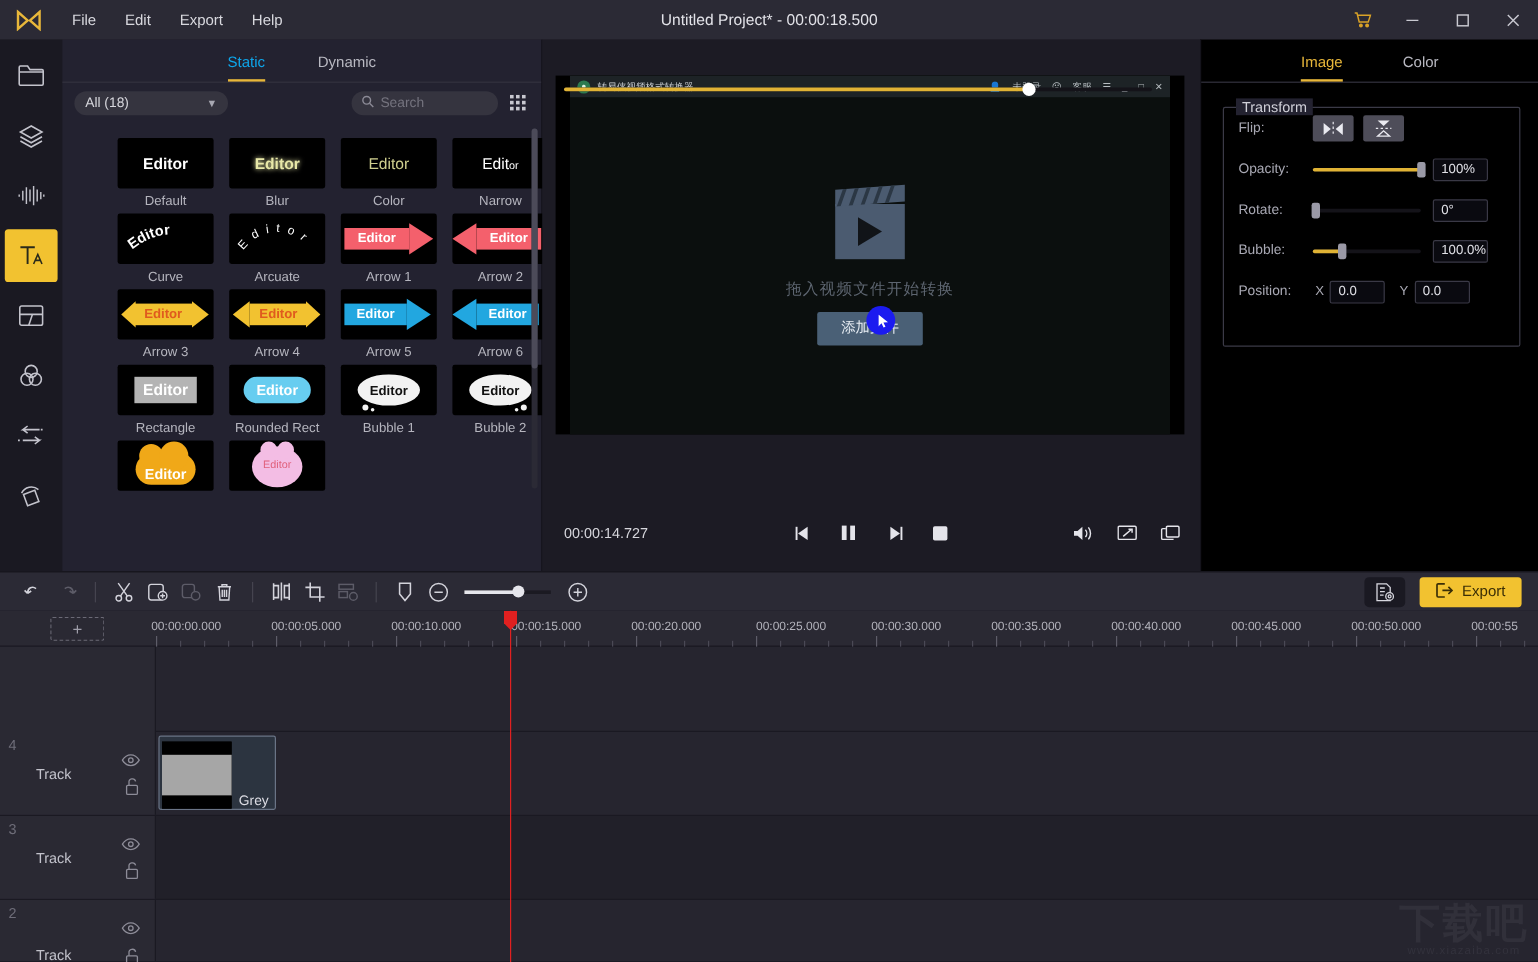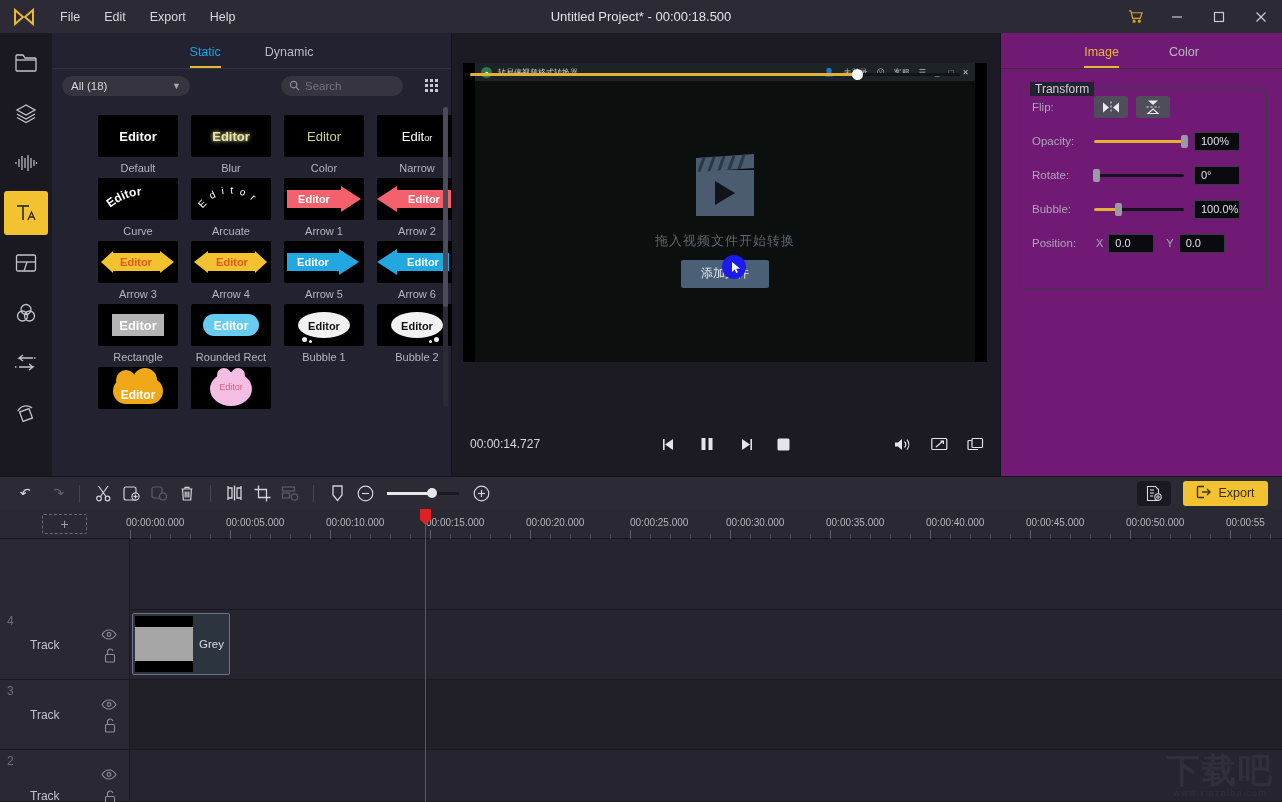--- a/index.html
+++ b/index.html
@@ -62,21 +62,21 @@
     height: 36px; display: flex; align-items: flex-end; justify-content: center;
     gap: 44px; border-bottom: 1px solid #33323f;
   }
   .lib-tab {
     font-size: 12.5px; color: #b9b9c2; padding-bottom: 7px;
     border-bottom: 2px solid transparent;
   }
   .lib-tab.active { color: #0ea5e9; border-bottom-color: #e8b73a; }
 
   .lib-filters {
-    height: 34px; display: flex; align-items: center; padding: 0 10px; gap: 20px;
+    height: 34px; display: flex; align-items: center; padding: 0 10px; gap: 8px;
   }
   .select {
     width: 128px; height: 20px; background: #35343f; border-radius: 10px;
     display: flex; align-items: center; justify-content: space-between;
     padding: 0 9px; font-size: 11.5px; color: #d6d6dc;
   }
   .chev { font-size: 9px; color: #a8a8b2; }
   .search {
     margin-left: auto; width: 122px; height: 20px; background: #35343f;
     border-radius: 10px; display: flex; align-items: center; gap: 5px; padding: 0 8px;
@@ -169,21 +169,21 @@
   .seek .fill { position:absolute; left:0; top:0; height:3px; width:388px; background:#e0b335; border-radius:2px; }
   .seek .knob { position:absolute; left:382px; top:-4px; width:11px; height:11px; background:#fff; border-radius:50%; }
   .timecode { position:absolute; left:18px; top:404px; font-size:12px; color:#d6d6dc; }
   .transport { position:absolute; left:0; right:0; top:400px; display:flex; justify-content:center; gap:16px; }
   .tbtn { width:22px; height:22px; display:flex; align-items:center; justify-content:center; color:#e4e4ea; }
   .rightctrls { position:absolute; right:14px; top:400px; display:flex; gap:14px; }
 
   
   .props {
     position: absolute; left: 1000px; top: 33px; width: 282px; height: 443px;
-    background: #701a75; border-left: 1px solid #14131b;
+    background: #000000; border-left: 1px solid #14131b;
   }
   .prop-tabs {
     height: 36px; display:flex; align-items:flex-end; justify-content:center; gap: 50px;
     border-bottom: 1px solid #33323f;
   }
   .prop-tab { font-size:12.5px; color:#b9b9c2; padding-bottom:7px; border-bottom:2px solid transparent; }
   .prop-tab.active { color:#e8b73a; border-bottom-color:#e8b73a; }
   .group {
     position:absolute; left:18px; top:56px; width:248px; height:200px;
     border:1px solid #3b3a47; border-radius:2px;
@@ -258,21 +258,21 @@
   .track-num { position:absolute; left:7px; top:4px; font-size:12px; color:#6e6d79; }
   .track-name { position:absolute; left:30px; top:50%; transform:translateY(-50%); font-size:12px; color:#c2c2cb; }
   .eye { position:absolute; right:12px; top:16px; color:#8d8c98; }
   .lock { position:absolute; right:12px; top:38px; color:#8d8c98; }
   .track-body { position:absolute; left:130px; top:0; right:0; height:100%; background:#26252f; }
 
   .clip {
     position:absolute; top:3px; height:62px; border-radius:2px;
     display:flex; align-items:center; overflow:hidden;
   }
-  .clip.grey { background:#2c3440; border:1px solid #6a7486; }
+  .clip.grey { background:#2c3440; border:1px solid #6a7486;align-items:flex-end; }
   .clip.video { background:#34333e; border:1px solid #e0b335; }
   .clip-thumb { width:58px; height:56px; margin:0 6px 0 2px; background:#000; display:flex; flex-direction:column; }
   .ct-bar { height:11px; background:#000; }
   .ct-mid { flex:1; }
   .clip-name { font-size:11.5px; color:#dcdce3; white-space:nowrap; }
 
   .playhead { position:absolute; left:425px; top:0; width:1px; height:293px; background:#e02020; z-index:9; }
   .playhead .flag {
     position:absolute; left:-5px; top:0; width:11px; height:16px; background:#e02020;
     clip-path: polygon(0 0, 100% 0, 100% 65%, 50% 100%, 0 65%);

